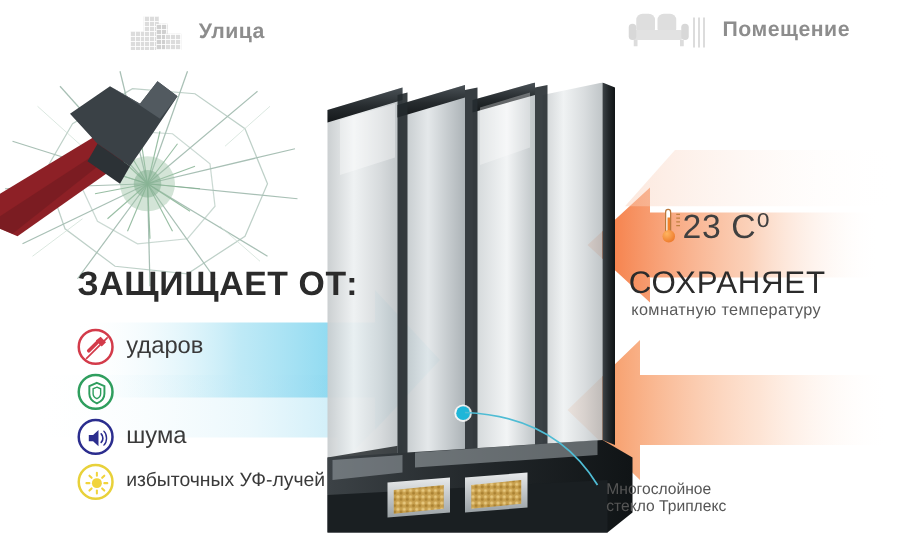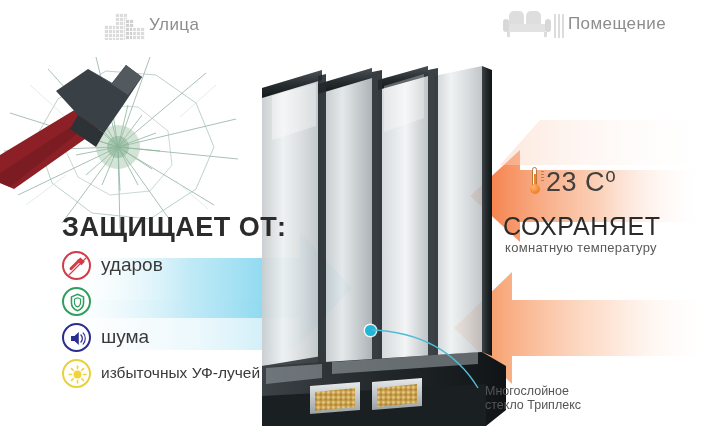--- a/index.html
+++ b/index.html
@@ -1,21 +1,21 @@
 <!DOCTYPE html>
 <html><head>
 <meta charset="utf-8">
 <style>
   html,body{margin:0;padding:0;background:#fff;}
   body{width:718px;height:442px;overflow:hidden;
        font-family:"Liberation Sans","DejaVu Sans",sans-serif;}
   #stage{position:relative;width:718px;height:442px;background:#ffffff;overflow:hidden;}
 
   
-  .hdr{position:absolute;top:10px;display:flex;align-items:center;gap:3px;}
+  .hdr{position:absolute;top:10px;display:flex;align-items:center;gap:13px;font-weight:bold;}
   .hdr-left{left:104px;}
   .hdr-right{left:503px;}
   .hdr-label{font-size:17px;color:#8d8d8d;letter-spacing:.4px;white-space:nowrap;}
 
   .ico-building{position:relative;width:42px;height:30px;}
   .ico-building i{position:absolute;bottom:0;background:#dcdcdc;display:block;}
   .ico-building i::after{content:"";position:absolute;inset:0;
     background:repeating-linear-gradient(to bottom,rgba(255,255,255,.85) 0 1px,transparent 1px 4px),
                repeating-linear-gradient(to right,rgba(255,255,255,.85) 0 1px,transparent 1px 4px);}
   .bld1{left:0;width:13px;height:15px;}
@@ -42,21 +42,21 @@
 
   
   .smash{position:absolute;left:0;top:55px;width:250px;height:175px;}
 
   
   .pack{position:absolute;left:252px;top:66px;width:270px;height:368px;}
 
   
   .claim{position:absolute;left:62px;top:212px;font-size:27px;font-weight:bold;
          color:#2b2b2b;letter-spacing:.5px;}
-  .flist{position:absolute;left:62px;top:248px;width:260px;}
+  .flist{position:absolute;left:62px;top:260px;width:260px;}
   .frow{display:flex;align-items:center;height:34px;margin-bottom:2px;}
   .fico{width:29px;height:29px;border-radius:50%;border:2px solid #999;
         box-sizing:border-box;position:relative;flex:0 0 auto;background:#fff;}
   .flabel{margin-left:10px;font-size:19px;color:#3a3a3a;white-space:nowrap;}
   .flabel.sm{font-size:15.5px;text-align:center;}
 
   .i-hammer{border-color:#d33b4a;}
   .i-shield{border-color:#2f9e5e;}
   .i-sound{border-color:#2b2d8e;}
   .i-cold{border-color:#4fb9e0;}

